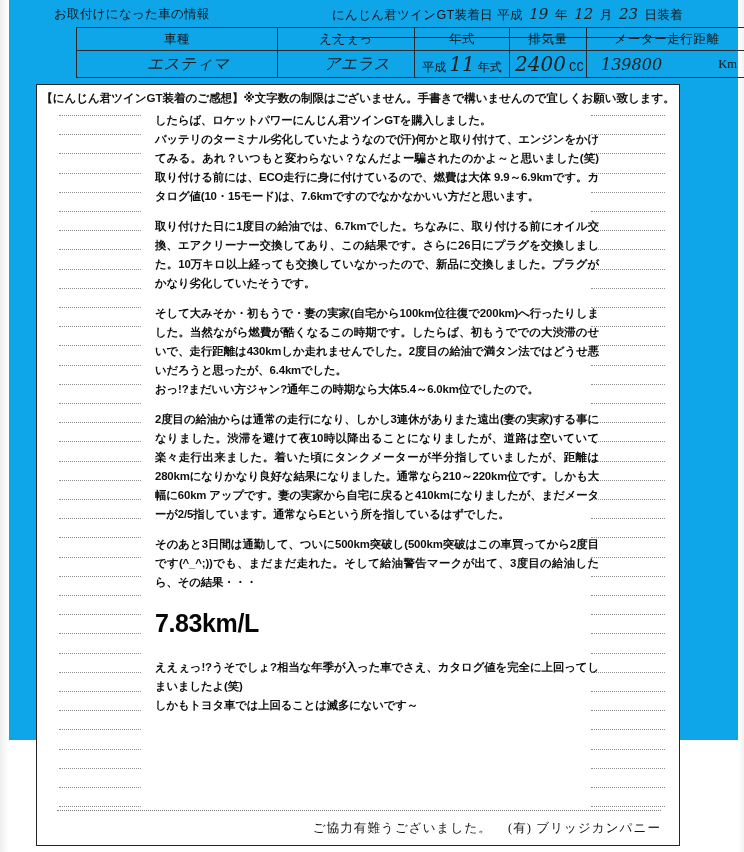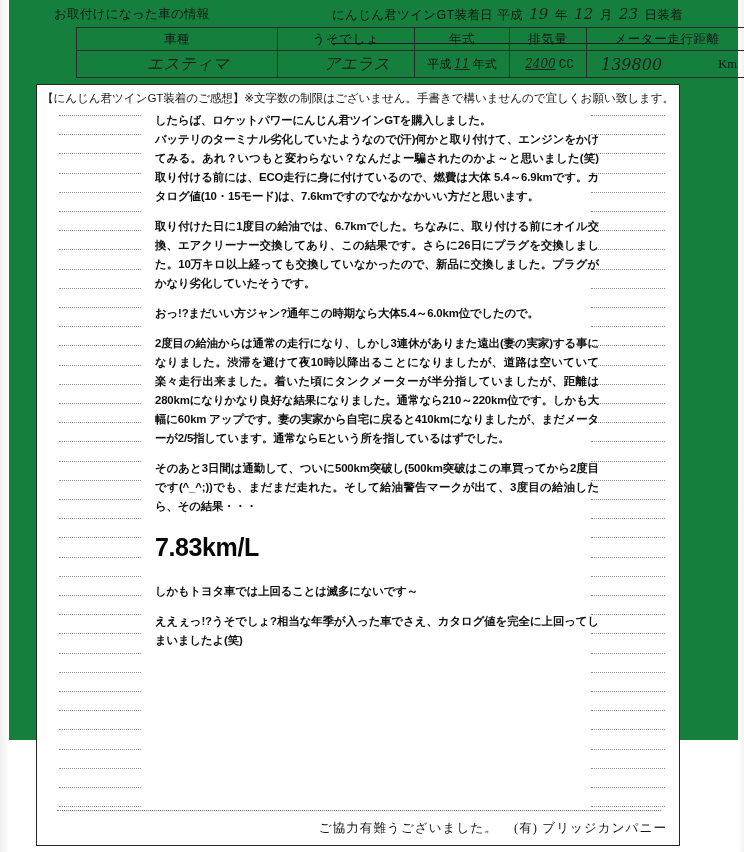--- a/index.html
+++ b/index.html
@@ -16,21 +16,21 @@
     color: #141414;
     position: relative;
   }
 
   
   #page {
     position: absolute;
     left: 0; top: 0;
     width: 744px;
     height: 740px;
-    background: #15803d;
+    background: #0ea5e9;
   }
 
   
   .scan-edge-left {
     position: absolute;
     left: 0; top: 0;
     width: 9px; height: 852px;
     background: linear-gradient(to right, #efefef, #ffffff);
   }
   .scan-edge-right {
@@ -52,21 +52,21 @@
     left: 54px; top: 2px;
     font-size: 12.5px;
     letter-spacing: .3px;
     white-space: nowrap;
   }
   .hdr-right {
     position: absolute;
     left: 332px; top: 1px;
     white-space: nowrap;
     border-bottom: 1.1px solid #1a1a1a;
-    padding-bottom: 19px;
+    padding-bottom: 13px;
   }
   .hdr-right .lbl {
     font-size: 12.5px;
     letter-spacing: .3px;
   }
   .hand {
     font-family: "DejaVu Serif", serif;
     font-style: italic;
     font-weight: 400;
     color: #202020;
@@ -104,23 +104,22 @@
     font-family: "DejaVu Serif", serif;
     font-style: italic;
     font-size: 16px;
     color: #1d1d1d;
   }
   .cell-mixed {
     font-size: 12px;
     white-space: nowrap;
   }
   .cell-mixed .hand {
-    font-size: 12px;
+    font-size: 20px;
     padding: 0 3px;
-    text-decoration: underline;
   }
   .u-left  { text-align: center;  padding-left: 22px !important; }
   .u-unit  { font-family: Liberation Mono, monospace; font-size: 12.5px; }
   .meter-cell {
     text-align: left !important;
     padding-left: 14px !important;
     position: relative;
   }
   .meter-cell .km {
     position: absolute;
@@ -140,21 +139,21 @@
     border: 1.2px solid #262626;
     background: #ffffff;
     overflow: hidden;
   }
   .comment-title {
     position: absolute;
     left: 0; top: 6px;
     width: 642px;
     text-align: center;
     font-size: 11.6px;
-    font-weight: normal;
+    font-weight: bold;
     letter-spacing: -0.1px;
     white-space: nowrap;
   }
 
   
   .rules {
     position: absolute;
     left: 0; top: 0;
     width: 642px; height: 760px;
     pointer-events: none;
@@ -198,21 +197,21 @@
   .footer-sep {
     position: absolute;
     left: 20px;
     bottom: 34px;
     width: 604px;
     height: 0;
     border-top: 1.2px dotted #7d7d7d;
   }
   .footer-line {
     position: absolute;
-    right: 12px;
+    right: 18px;
     bottom: 8px;
     font-family: "Liberation Serif", "DejaVu Serif", serif;
     font-size: 12.5px;
     letter-spacing: 1.1px;
     white-space: nowrap;
     color: #151515;
   }
   .footer-line .spacer { display: inline-block; width: 16px; }
 </style>
 </head>
@@ -235,21 +234,21 @@
       <span class="lbl">月</span>
       <span class="hand">23</span>
       <span class="lbl">日装着</span>
     </div>
   </div>
 
   <table class="vehicle">
     <tbody>
         <tr class="head">
       <td style="width:200px">車種</td>
-      <td style="width:136px">うそでしょ</td>
+      <td style="width:136px">ええぇっ</td>
       <td style="width:94px">年式</td>
       <td style="width:76px">排気量</td>
       <td style="width:160px">メーター走行距離</td>
     </tr>
     <tr class="vals">
       <td class="cell-hand u-left">エスティマ</td>
       <td class="cell-hand u-left">アエラス</td>
       <td class="cell-mixed">
         <span>平成</span><span class="hand">11</span><span>年式</span>
       </td>
@@ -340,30 +339,31 @@
         <div class="rule l" style="top: 682.8px;"></div>
         <div class="rule r" style="top: 682.8px;"></div>
         <div class="rule l" style="top: 702px;"></div>
         <div class="rule r" style="top: 702px;"></div>
         <div class="rule l" style="top: 721.2px;"></div>
         <div class="rule r" style="top: 721.2px;"></div>
       </div>
 
     <div class="body-col">
       <p class="para tight">したらば、ロケットパワーにんじん君ツインGTを購入しました。</p>
-      <p class="para">バッテリのターミナル劣化していたようなので(汗)何かと取り付けて、エンジンをかけてみる。あれ？いつもと変わらない？なんだよー騙されたのかよ～と思いました(笑)　取り付ける前には、ECO走行に身に付けているので、燃費は大体 5.4～6.9kmです。カタログ値(10・15モード)は、7.6kmですのでなかなかいい方だと思います。</p>
+      <p class="para">バッテリのターミナル劣化していたようなので(汗)何かと取り付けて、エンジンをかけてみる。あれ？いつもと変わらない？なんだよー騙されたのかよ～と思いました(笑)　取り付ける前には、ECO走行に身に付けているので、燃費は大体 9.9～6.9kmです。カタログ値(10・15モード)は、7.6kmですのでなかなかいい方だと思います。</p>
       <p class="para">取り付けた日に1度目の給油では、6.7kmでした。ちなみに、取り付ける前にオイル交換、エアクリーナー交換してあり、この結果です。さらに26日にプラグを交換しました。10万キロ以上経っても交換していなかったので、新品に交換しました。プラグがかなり劣化していたそうです。</p>
+      <p class="para tight">そして大みそか・初もうで・妻の実家(自宅から100km位往復で200km)へ行ったりしました。当然ながら燃費が酷くなるこの時期です。したらば、初もうででの大渋滞のせいで、走行距離は430kmしか走れませんでした。2度目の給油で満タン法ではどうせ悪いだろうと思ったが、6.4kmでした。</p>
       <p class="para">おっ!?まだいい方ジャン?通年この時期なら大体5.4～6.0km位でしたので。</p>
       <p class="para">2度目の給油からは通常の走行になり、しかし3連休がありまた遠出(妻の実家)する事になりました。渋滞を避けて夜10時以降出ることになりましたが、道路は空いていて楽々走行出来ました。着いた頃にタンクメーターが半分指していましたが、距離は280kmになりかなり良好な結果になりました。通常なら210～220km位です。しかも大幅に60km アップです。妻の実家から自宅に戻ると410kmになりましたが、まだメーターが2/5指しています。通常ならEという所を指しているはずでした。</p>
       <p class="para gap-sm">そのあと3日間は通勤して、ついに500km突破し(500km突破はこの車買ってから2度目です(^_^;))でも、まだまだ走れた。そして給油警告マークが出て、3度目の給油したら、その結果・・・</p>
 
       <div class="highlight-figure">7.83km/L</div>
 
+      <p class="para tight">ええぇっ!?うそでしょ?相当な年季が入った車でさえ、カタログ値を完全に上回ってしまいましたよ(笑)</p>
       <p class="para">しかもトヨタ車では上回ることは滅多にないです～</p>
-      <p class="para tight">ええぇっ!?うそでしょ?相当な年季が入った車でさえ、カタログ値を完全に上回ってしまいましたよ(笑)</p>
 
     </div>
 
     <div class="footer-sep"></div>
 
     <div class="footer-line">
       <span>ご協力有難うございました。</span><span class="spacer"></span><span>(有) ブリッジカンパニー</span>
     </div>
 
   </div>

